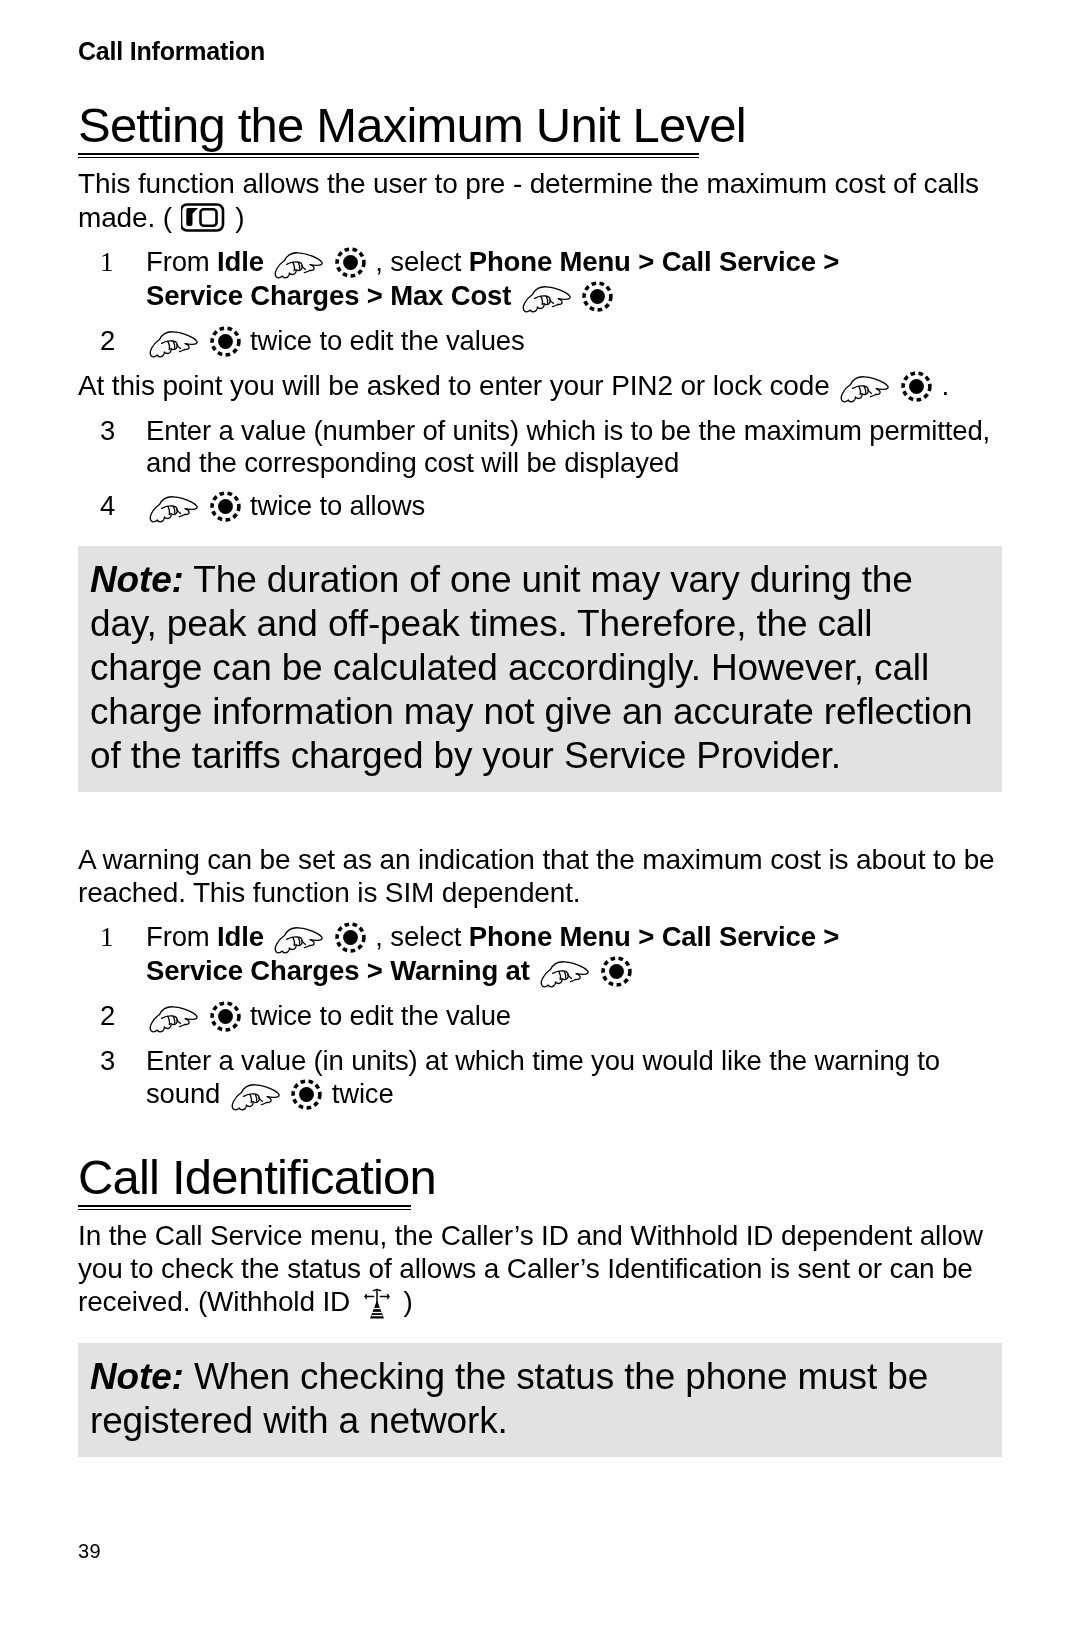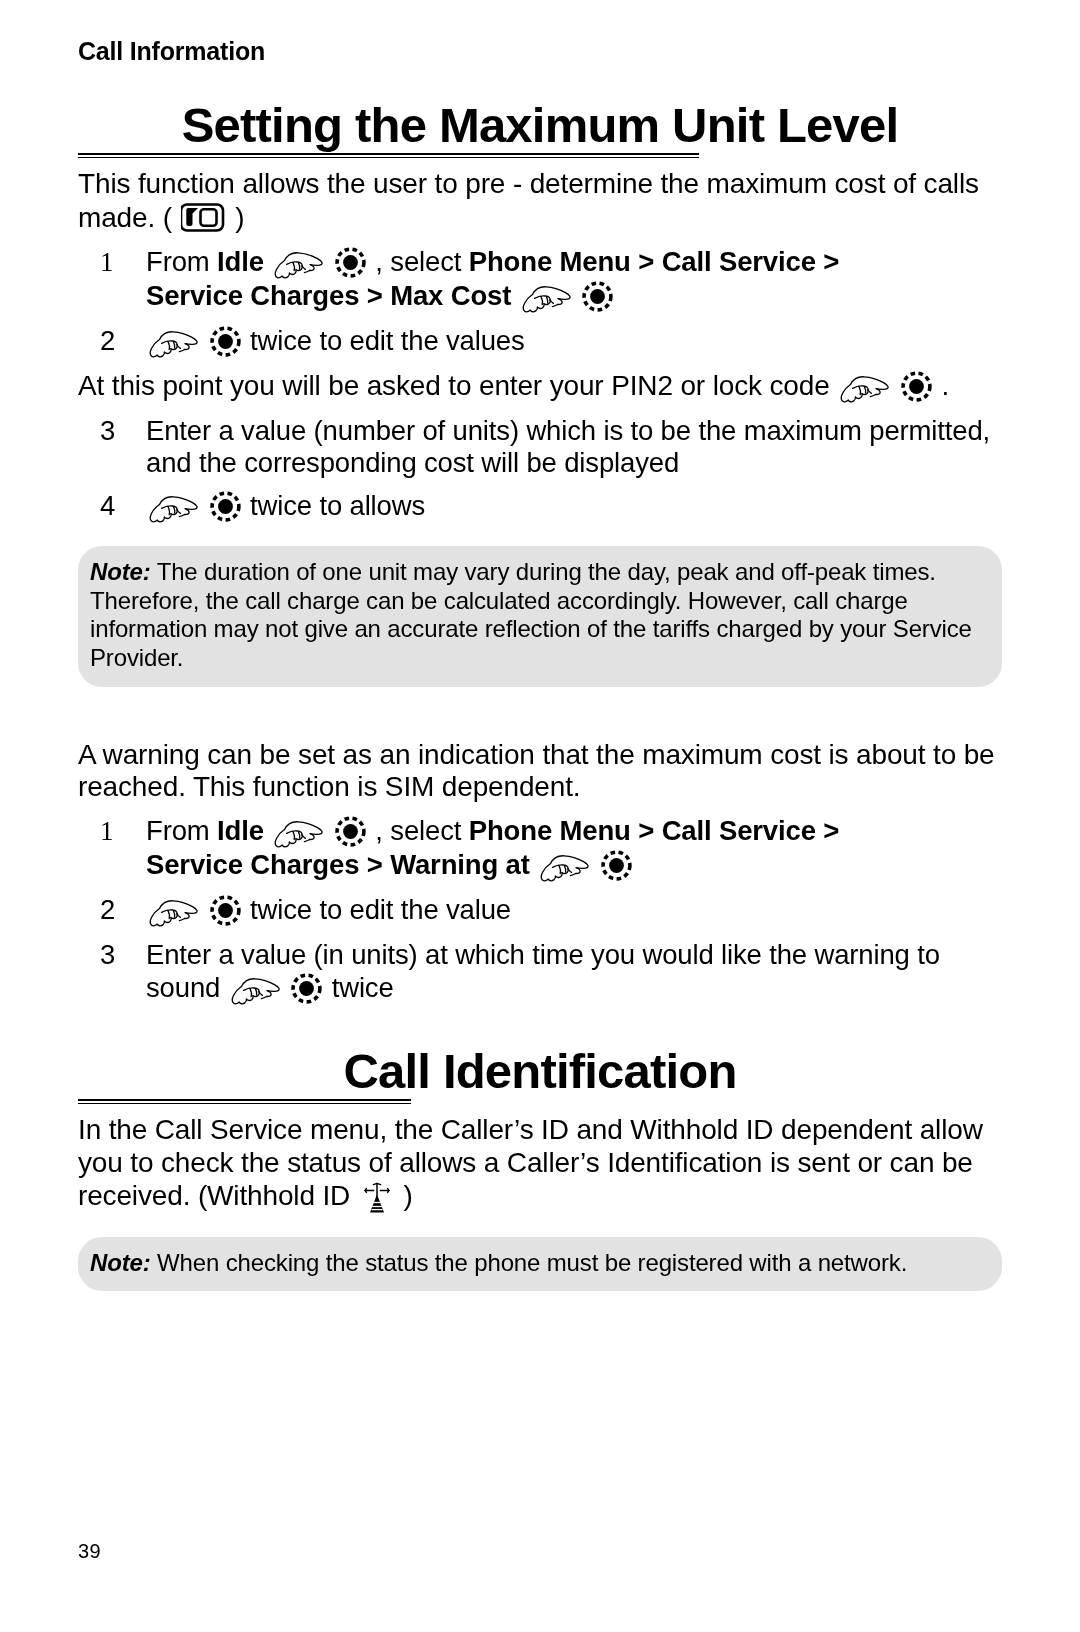--- a/index.html
+++ b/index.html
@@ -40,25 +40,24 @@
     margin-bottom: 34px;
   }
 
   
   .heading-block {
     margin-top: 0;
     margin-bottom: 10px;
   }
   .heading {
     font-size: 49px;
-    font-weight: bold;
+    font-weight: normal;
     letter-spacing: -0.8px;
     line-height: 1.03;
     white-space: nowrap;
-    text-align: center;
   }
   .heading-rule {
     margin-top: 3px;
     border-top: 2.5px solid #000;
     border-bottom: 1.5px solid #000;
     height: 2px;
     box-sizing: content-box;
   }
   .rule-w1 { width: 621px; }
   .rule-w2 { width: 452px; }
@@ -95,25 +94,24 @@
     font-family: "Liberation Serif", serif;
     font-size: 27px;
   }
 
   b, .b { font-weight: bold; }
 
   
   .note {
     background: #e2e2e2;
     padding: 12px 14px 14px 12px;
-    font-size: 24px;
+    font-size: 37px;
     line-height: 1.19;
     letter-spacing: -0.15px;
     box-sizing: border-box;
-    border-radius: 24px;
   }
   .note .note-label {
     font-weight: bold;
     font-style: italic;
   }
 
   
   .ico {
     display: inline-block;
     vertical-align: -7px;

